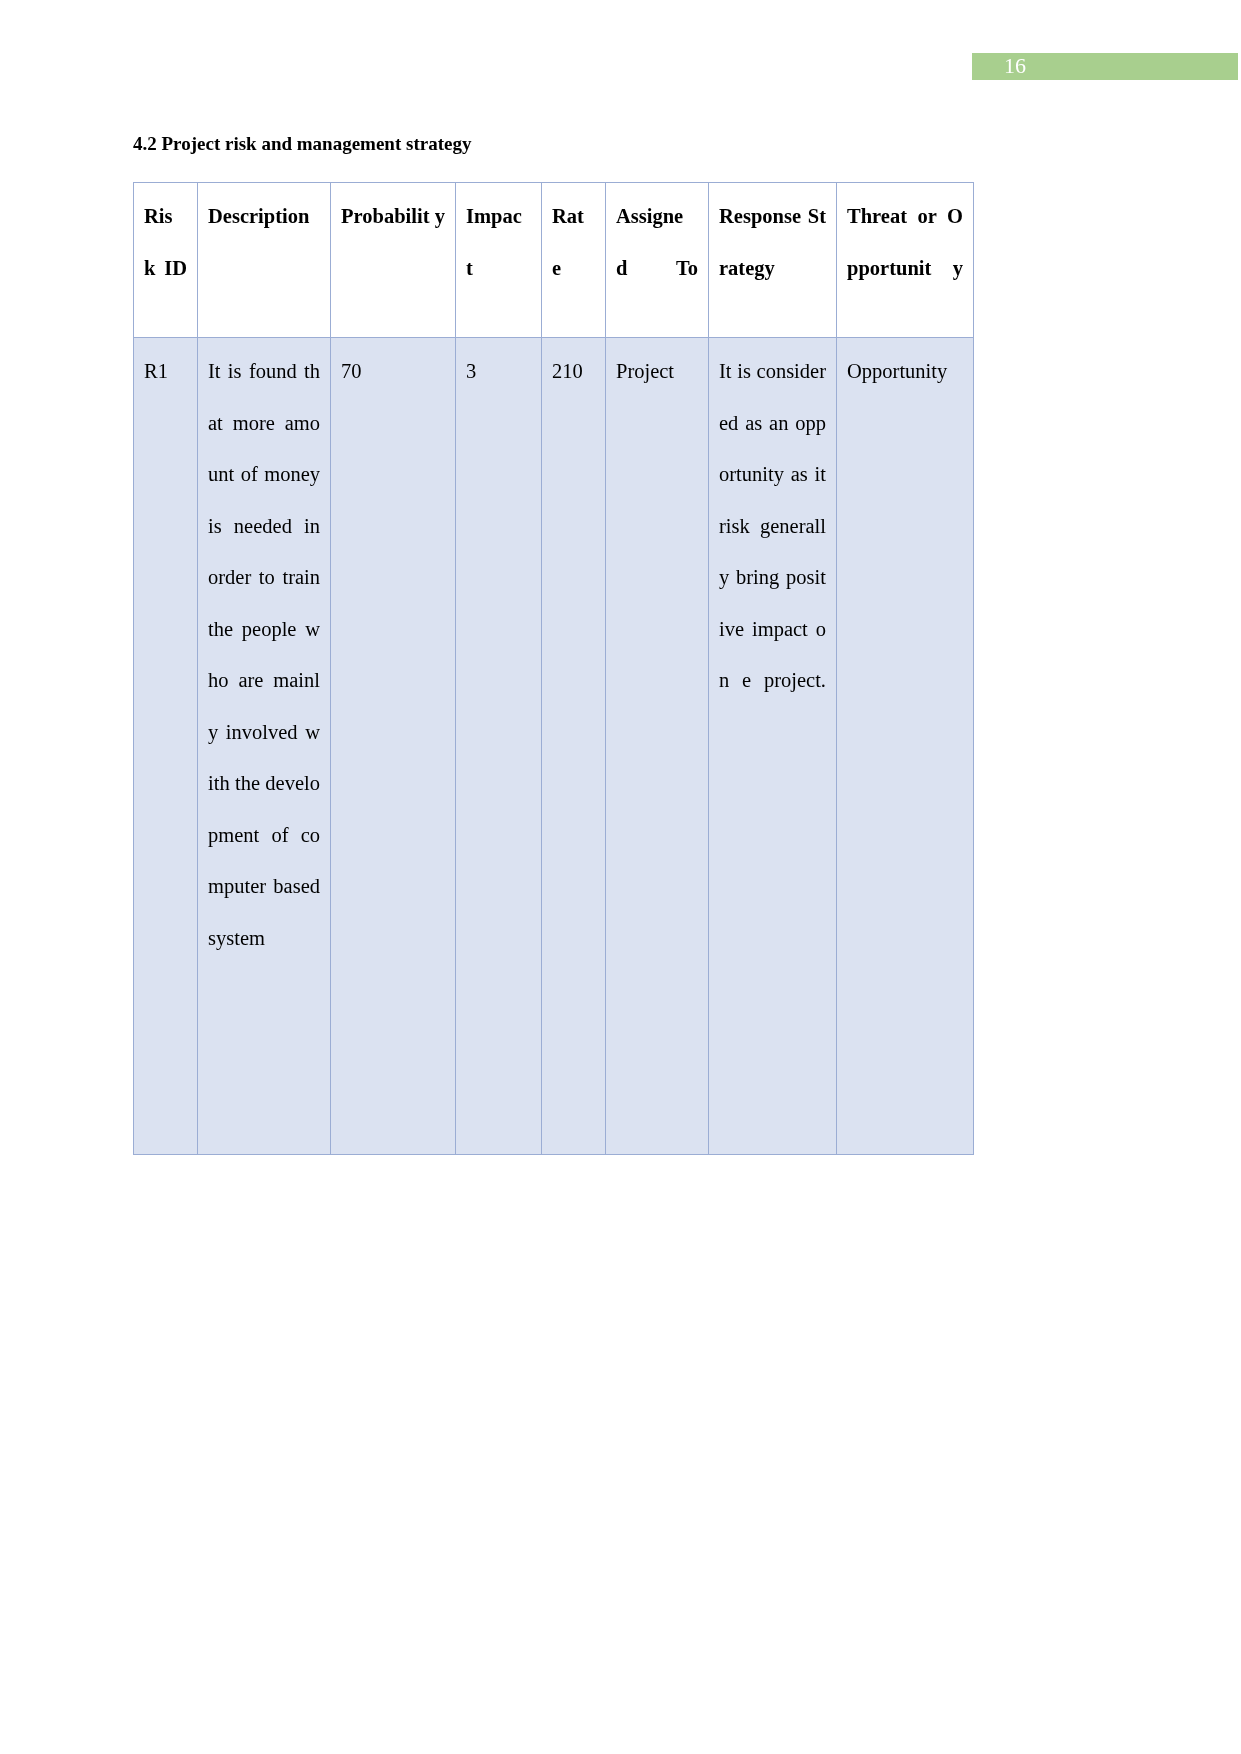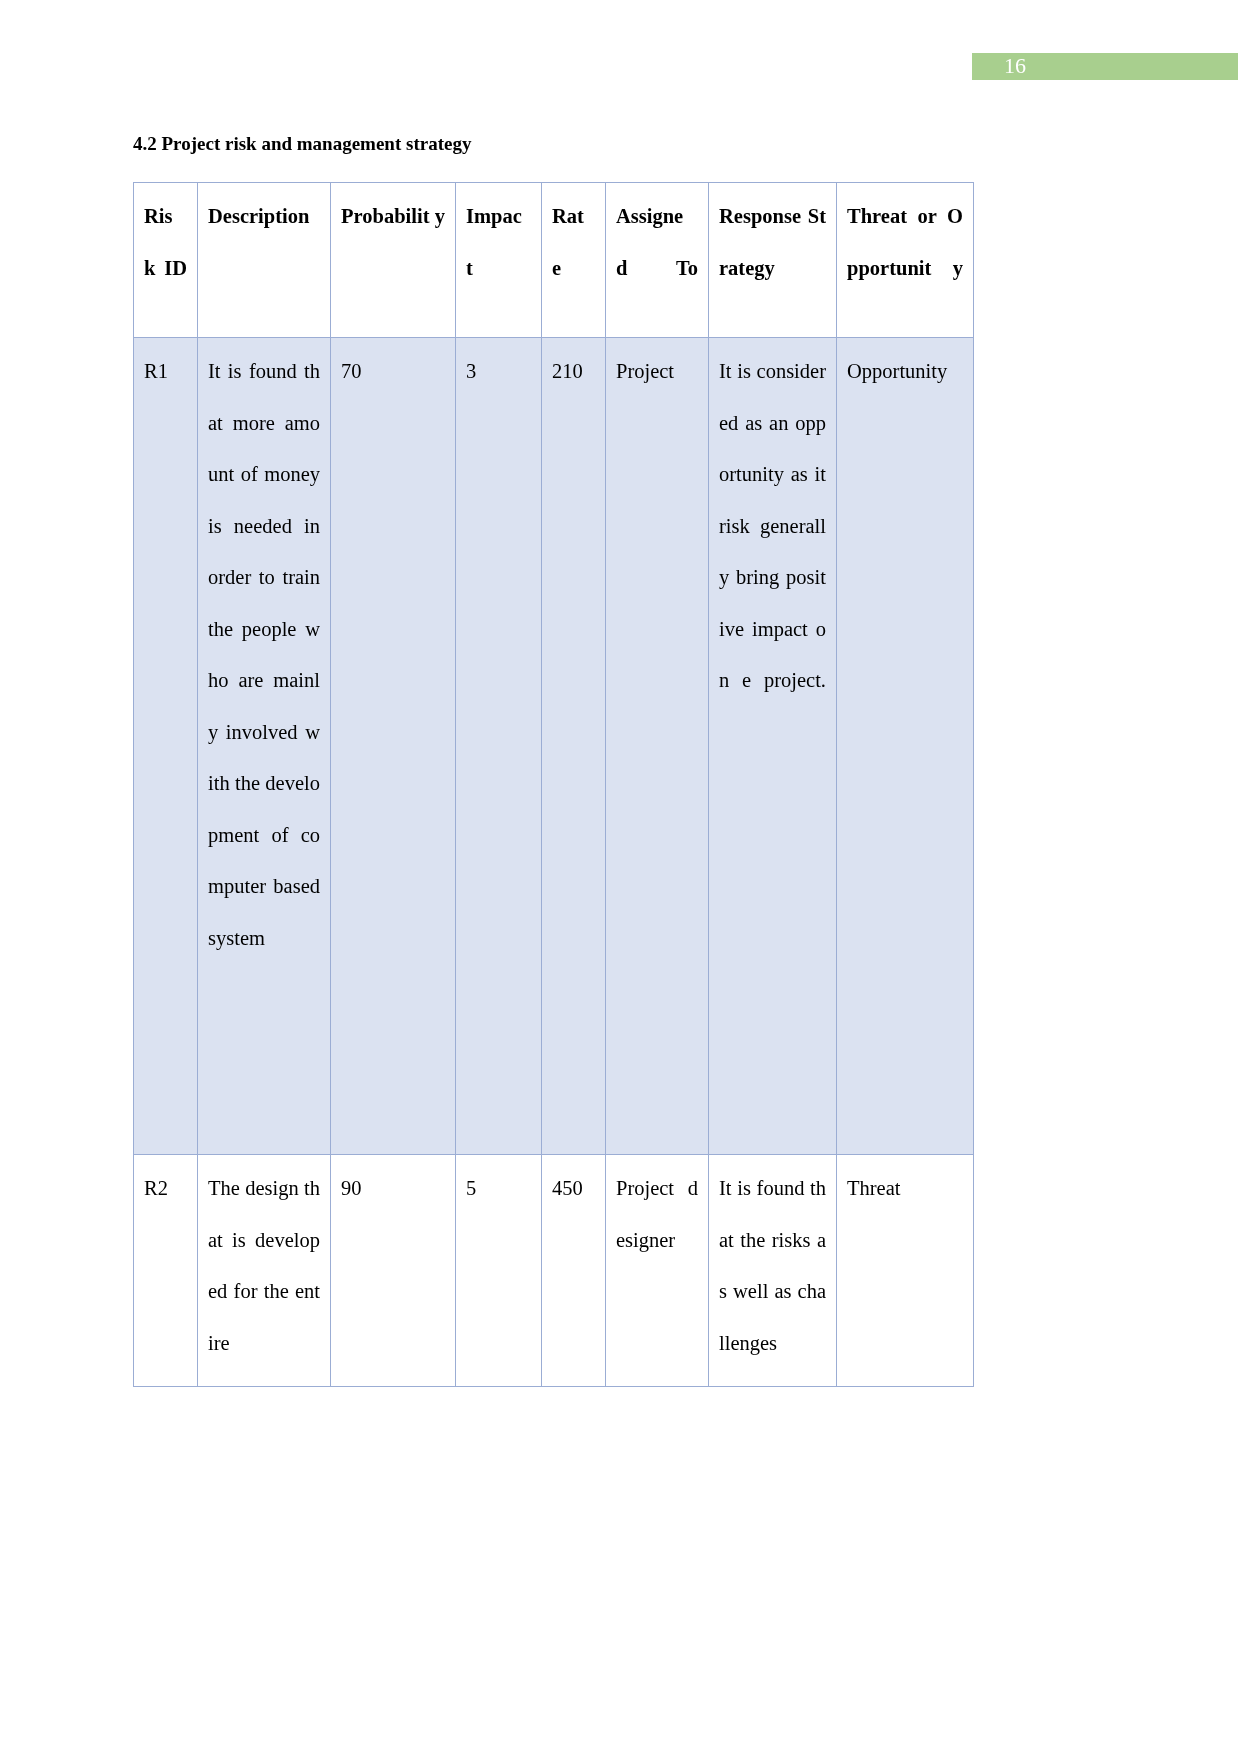--- a/index.html
+++ b/index.html
@@ -169,26 +169,16 @@
       <td class="bold-id">R1</td>
       <td>It is found that more amount of money is needed in order to train the people who are mainly involved with the development of computer based system</td>
       <td class="plain">70</td>
       <td class="plain">3</td>
       <td class="plain">210</td>
       <td class="plain">Project</td>
       <td>It is considered as an opportunity as it risk generally bring positive impact on e project.</td>
       <td class="plain">Opportunity</td>
     </tr>
 
-    <tr class="row-plain row-r2">
-      <td class="bold-id">R2</td>
-      <td>The design that is developed for the entire</td>
-      <td class="plain">90</td>
-      <td class="plain">5</td>
-      <td class="plain">450</td>
-      <td class="plain">Project designer</td>
-      <td>It is found that the risks as well as challenges</td>
-      <td class="plain">Threat</td>
-    </tr>
   </tbody>
 </table>
 
 <div id="bottom-mask"></div>
 
 </body></html>

